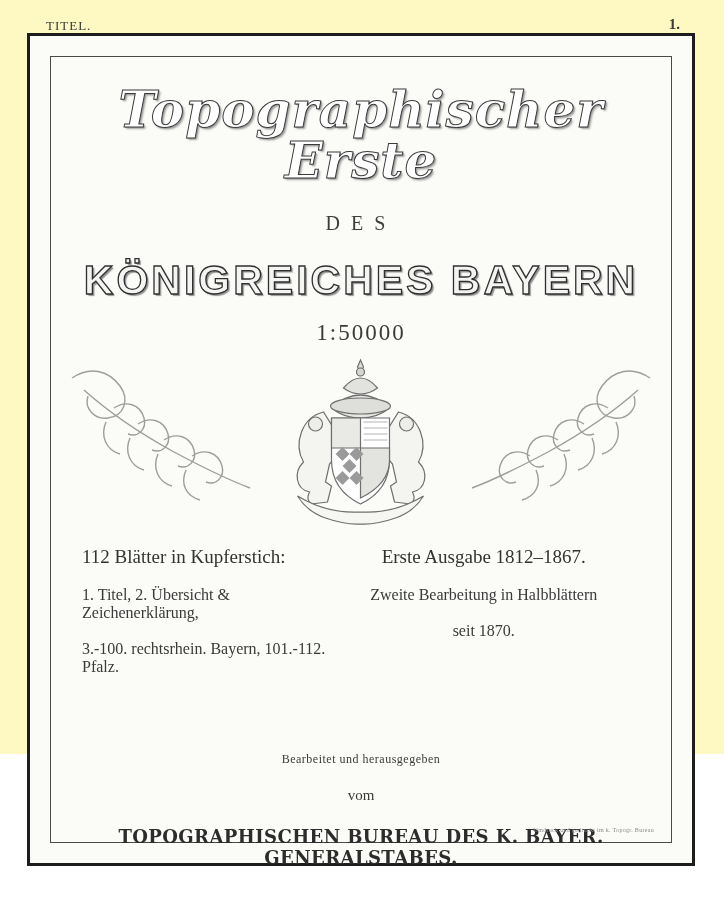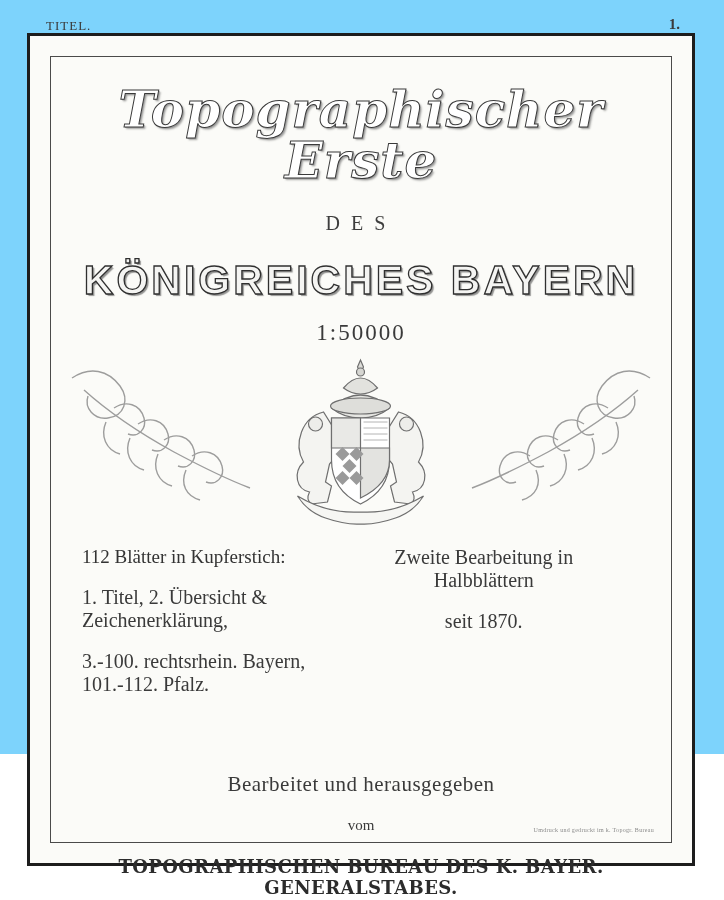--- a/index.html
+++ b/index.html
@@ -12,21 +12,21 @@
     height: 900px;
     font-family: "Liberation Serif", serif;
     color: #2b2b2b;
     overflow: hidden;
   }
 
   .page {
     position: relative;
     width: 724px;
     height: 754px;
-    background: #7dd3fc;
+    background: #fef9c3;
   }
 
   
   .margin-left-label {
     position: absolute;
     left: 46px;
     top: 18px;
     font-size: 13px;
     letter-spacing: 1px;
     color: #3a3a3a;
@@ -151,32 +151,32 @@
   .facts .col.left { text-align: left; }
   .facts .col.right { text-align: center; }
 
   .fact-strong {
     font-size: 19px;
     color: #333;
     margin-bottom: 18px;
     font-family: "Liberation Serif", serif;
   }
   .fact {
-    font-size: 20px;
+    font-size: 16px;
     color: #3a3a3a;
     margin-bottom: 18px;
     font-family: "Liberation Serif", serif;
   }
 
   
   .imprint {
     margin-top: 58px;
   }
   .imprint .line1 {
-    font-size: 21px;
+    font-size: 12px;
     color: #3a3a3a;
     letter-spacing: .5px;
     margin-top: 12px;
   }
   .imprint .line2 {
     margin-top: 20px;
     font-size: 15px;
     color: #3a3a3a;
   }
   .imprint .line3 {
@@ -288,20 +288,21 @@
         </svg>
       </div>
 
       <div class="facts">
         <div class="col left">
           <div class="fact-strong">112 Blätter in Kupferstich:</div>
           <div class="fact">1. Titel,  2. Übersicht &amp; Zeichenerklärung,</div>
           <div class="fact">3.-100. rechtsrhein. Bayern, 101.-112. Pfalz.</div>
         </div>
         <div class="col right">
+          <div class="fact-strong">Erste Ausgabe 1812–1867.</div>
           <div class="fact">Zweite Bearbeitung in Halbblättern</div>
           <div class="fact">seit 1870.</div>
         </div>
       </div>
 
       <div class="imprint">
         <div class="line1">Bearbeitet und herausgegeben</div>
         <div class="line2">vom</div>
         <div class="line3">TOPOGRAPHISCHEN BUREAU DES K. BAYER. GENERALSTABES.</div>
       </div>

